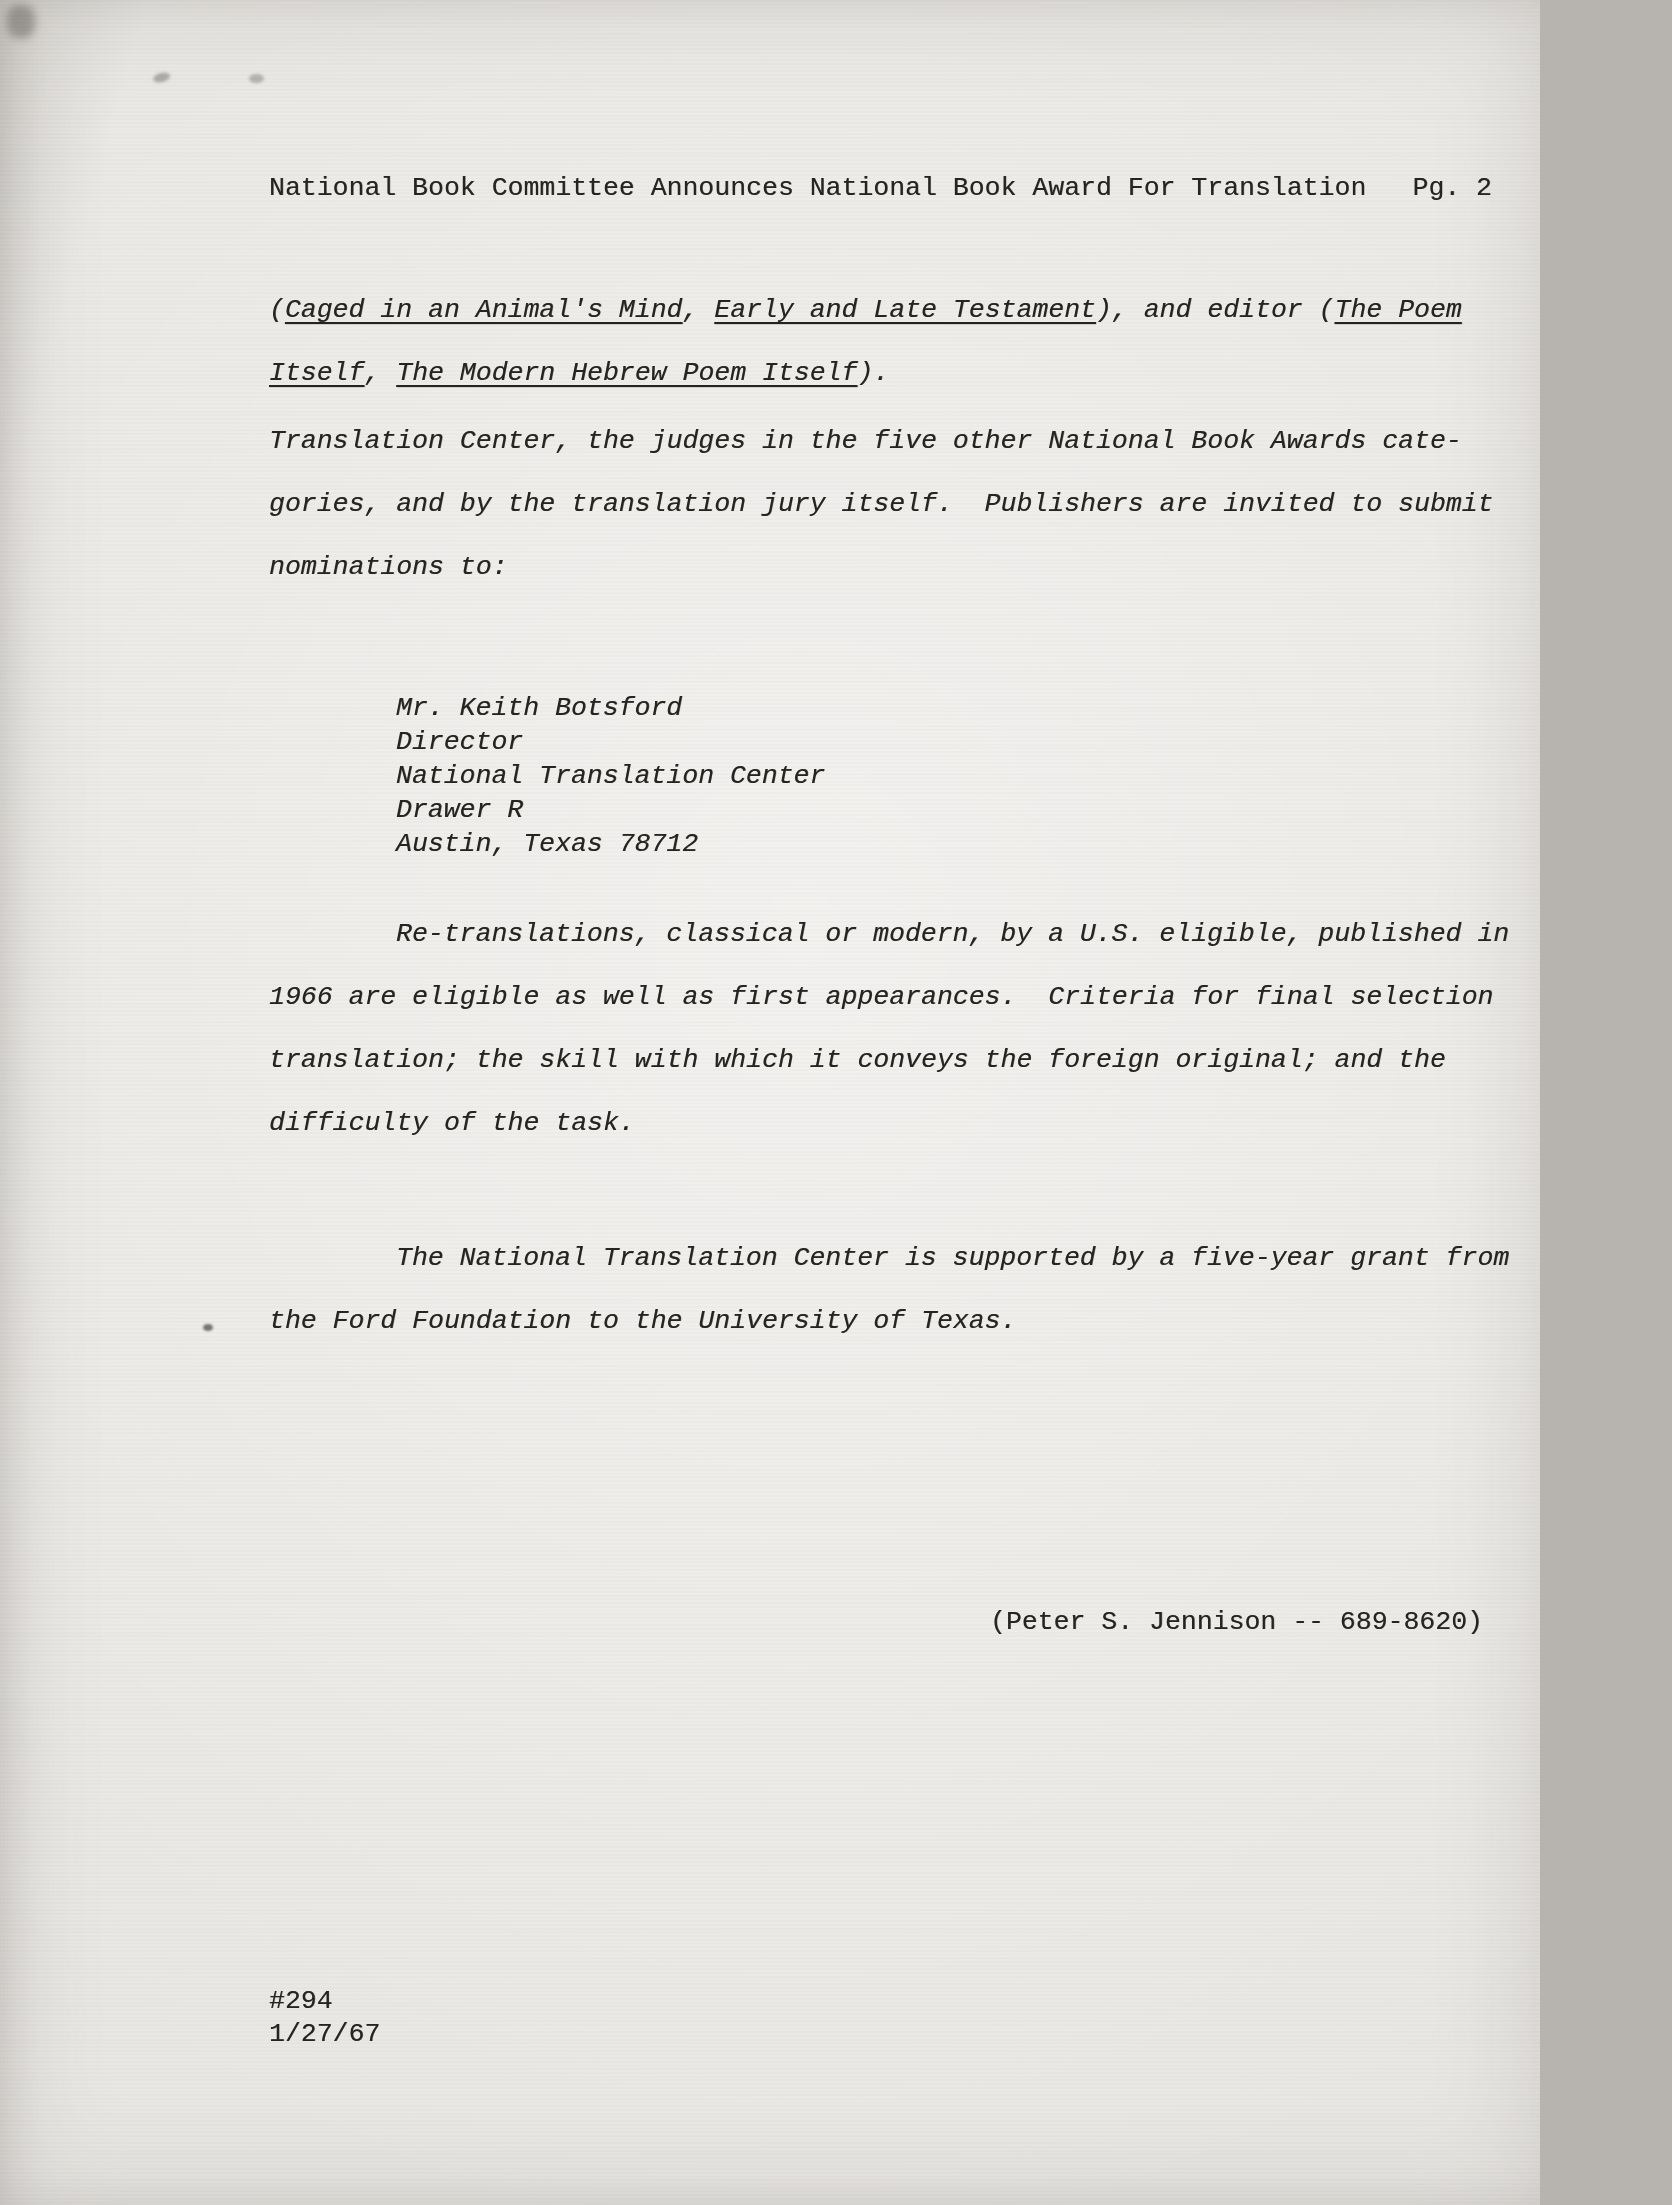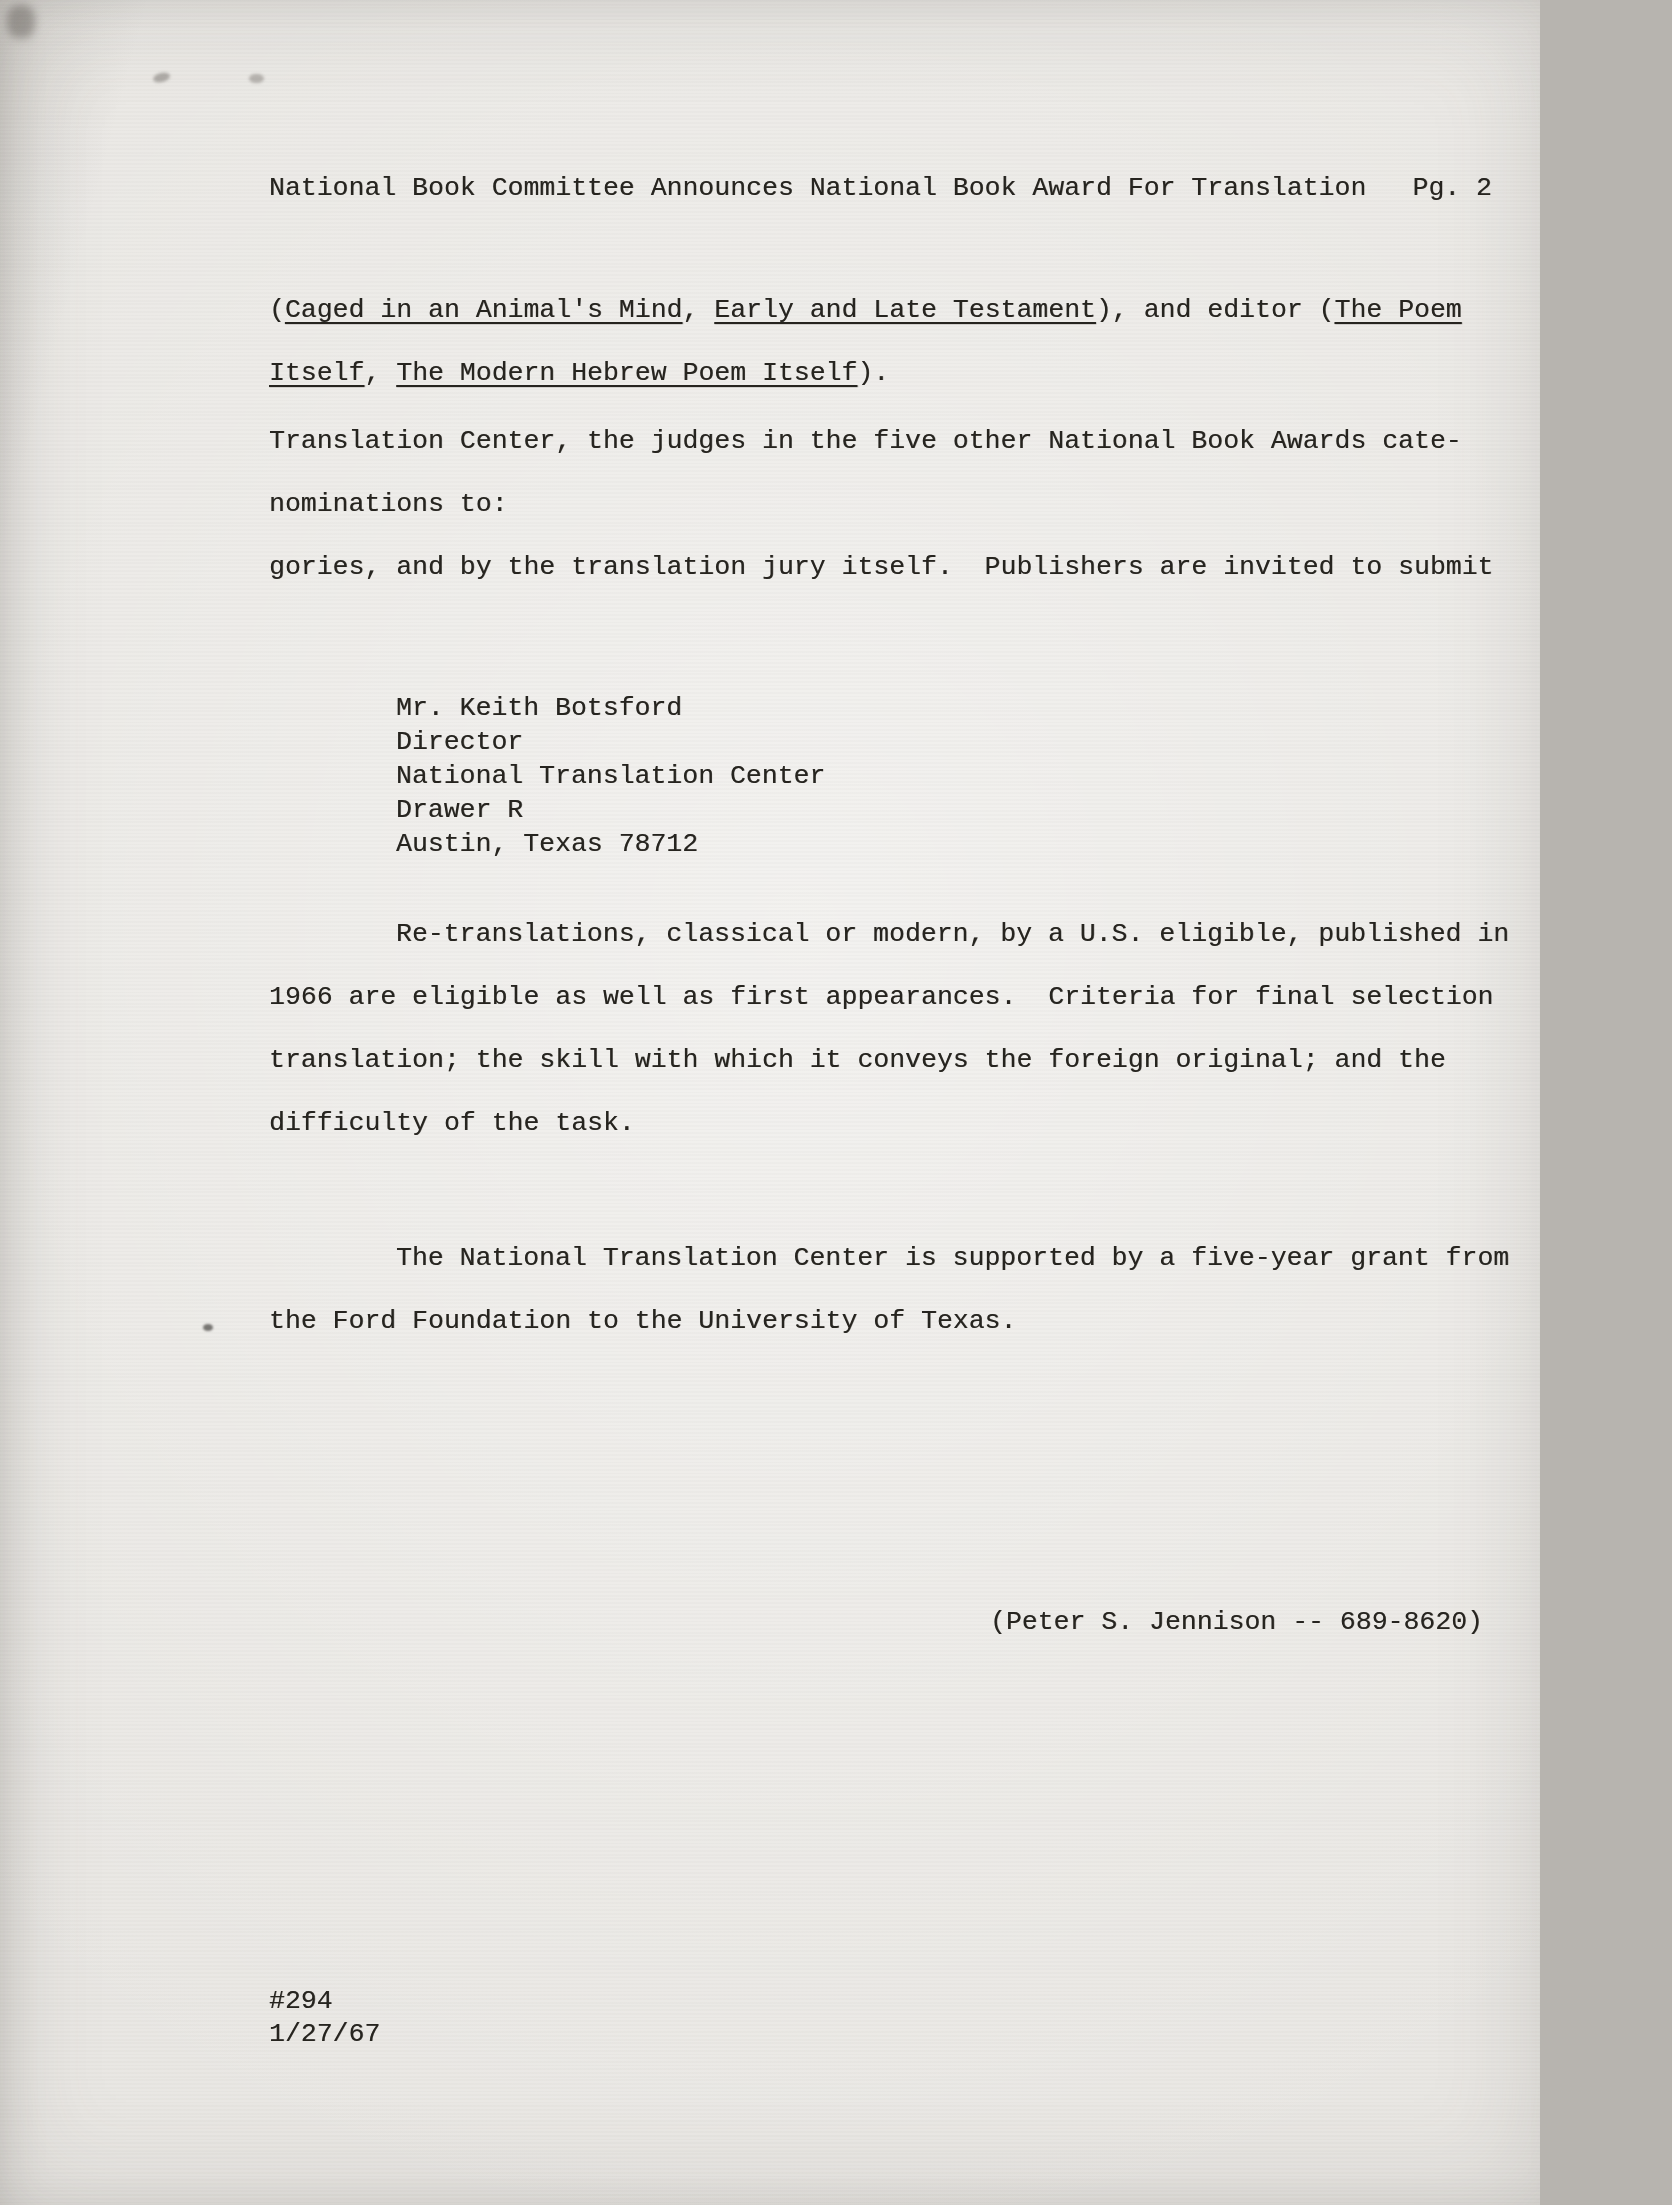--- a/index.html
+++ b/index.html
@@ -21,21 +21,21 @@
     color:#26241f;
     text-shadow:0.4px 0.3px 0 rgba(38,36,31,0.5);
   }
 
   .header {
     position:absolute; left:269px; top:173px; width:1223px;
     display:flex; justify-content:space-between;
     white-space:pre;
   }
 
-  .para { position:absolute; left:269px; line-height:63px; }
+  .para { position:absolute; left:269px; line-height:63px;font-style:italic; }
   .line { white-space:pre; }
   .ind  { padding-left:127px; }
 
   .p-titles { top:279px; }
   .p-nom    { top:410px; }
   .address  { top:691px; left:396px; line-height:34px; }
   .p-elig   { top:903px; }
   .p-fund   { top:1227px; }
 
   .contact { position:absolute; left:990px; top:1607px; white-space:pre; }
@@ -71,22 +71,22 @@
     <span>Pg. 2</span>
   </div>
 
   <div class="para p-titles">
     <div class="line"><span>(</span><span class="u">Caged in an Animal's Mind</span><span>, </span><span class="u">Early and Late Testament</span><span>), and editor (</span><span class="u">The Poem</span></div>
     <div class="line"><span class="u">Itself</span><span>, </span><span class="u">The Modern Hebrew Poem Itself</span><span>).</span></div>
   </div>
 
   <div class="para p-nom">
     <div class="line">Translation Center, the judges in the five other National Book Awards cate-</div>
+    <div class="line">gories, and by the translation jury itself.  Publishers are invited to submit</div>
     <div class="line">nominations to:</div>
-    <div class="line">gories, and by the translation jury itself.  Publishers are invited to submit</div>
   </div>
 
   <div class="para address">
     <div class="line">Mr. Keith Botsford</div>
     <div class="line">Director</div>
     <div class="line">National Translation Center</div>
     <div class="line">Drawer R</div>
     <div class="line">Austin, Texas 78712</div>
   </div>
 

